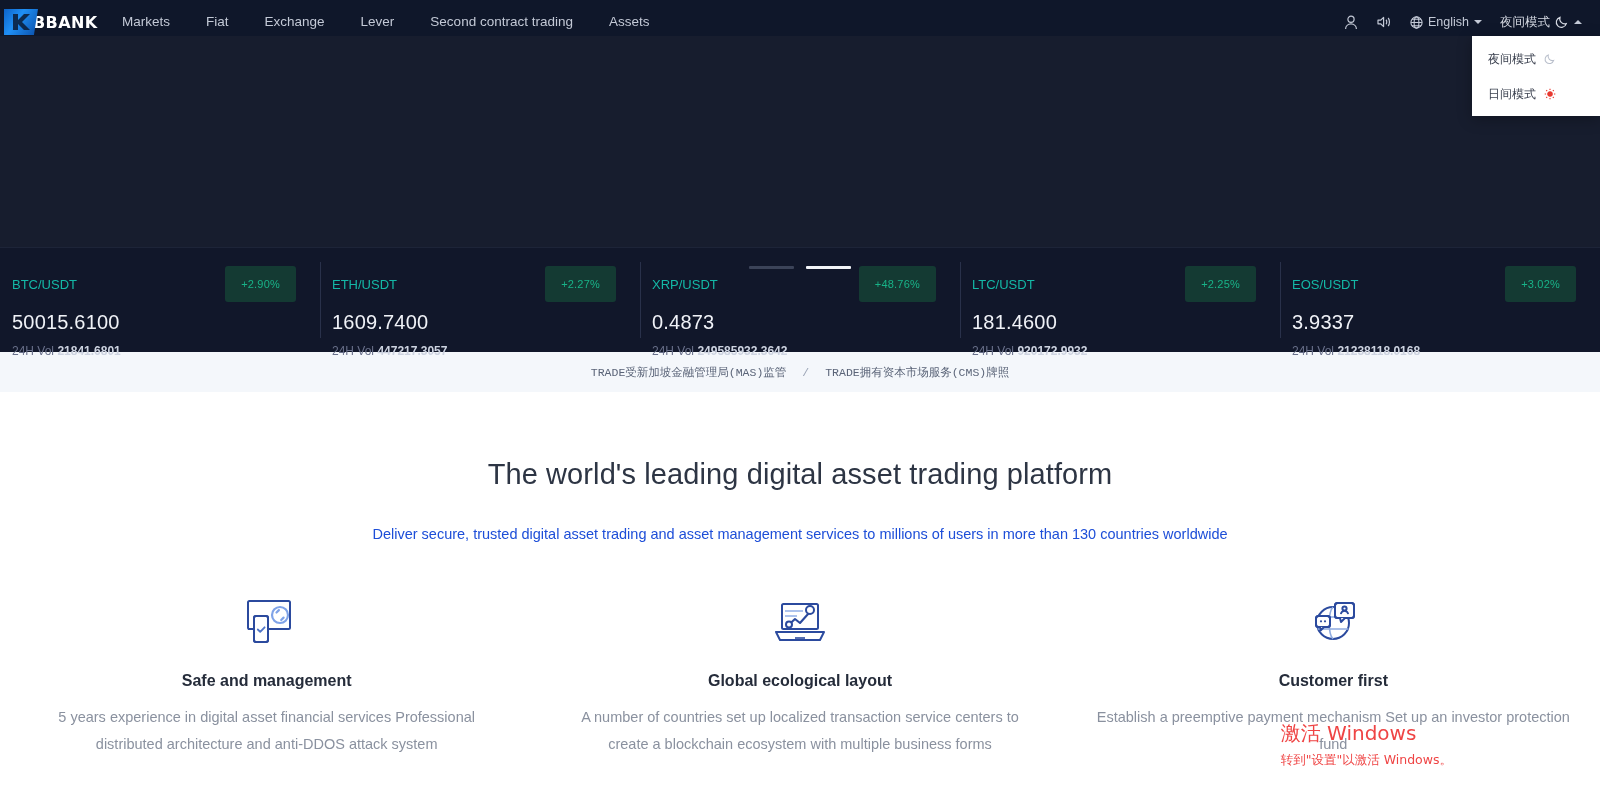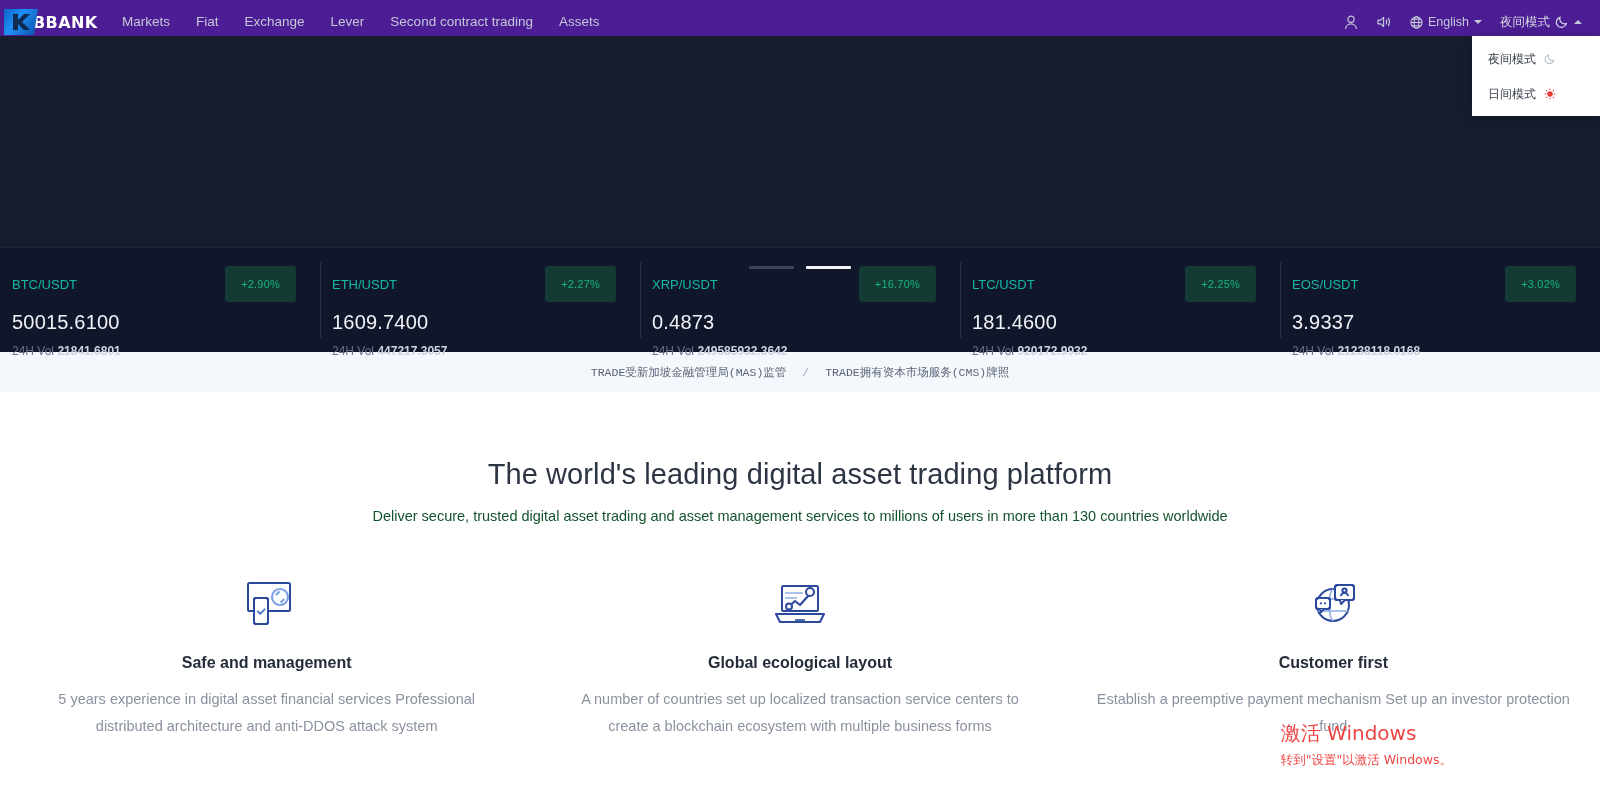--- a/index.html
+++ b/index.html
@@ -8,40 +8,40 @@
     font-family:"Liberation Sans", sans-serif;
     background:#ffffff;
     color:#333;
     -webkit-font-smoothing:antialiased;
   }
 
   
   .header{
     position:relative;
     height:36px;
-    background:#4c1d95;
+    background:#0f172a;
     display:flex;
     align-items:center;
     padding:8px 14px 0 0;
     z-index:40;
   }
   .logo-wrap{ display:flex; align-items:center; padding-left:4px; width:100px; }
   .logo-mark{
     width:34px; height:26px;
     background:linear-gradient(125deg,#0d63c8 0%,#1f8ff5 40%,#0a4ea8 100%);
     display:flex; align-items:center; justify-content:center;
     position:relative;
     clip-path:polygon(0 0,100% 0,88% 100%,0 100%);
   }
   .logo-mark svg{ display:block; }
   .logo-text{
     color:#ffffff; font-size:16px; font-weight:700; letter-spacing:.4px;
     margin-left:-5px; font-family:"DejaVu Sans", sans-serif;
   }
-  .nav{ display:flex; align-items:center; gap:26px; margin-left:22px; }
+  .nav{ display:flex; align-items:center; gap:36px; margin-left:22px; }
   .nav-item{
     color:#c3c9d6; font-size:13.5px; line-height:36px; cursor:pointer;
     white-space:nowrap;
   }
 
   .header-right{ margin-left:auto; display:flex; align-items:center; gap:18px; padding-right:4px;}
   .hr-item{ display:flex; align-items:center; gap:5px; color:#c3c9d6; font-size:12.5px; cursor:pointer; }
   .hr-item svg{ display:block; }
   .caret{ width:0;height:0;border-left:4px solid transparent;border-right:4px solid transparent;border-top:4px solid #c3c9d6; }
   .caret-up{ width:0;height:0;border-left:4px solid transparent;border-right:4px solid transparent;border-bottom:4px solid #c3c9d6; }
@@ -138,22 +138,22 @@
   .h1{
     text-align:center;
     font-size:29px;
     color:#2d3544;
     font-weight:400;
     letter-spacing:.1px;
   }
   .sub{
     text-align:center;
     font-size:14.5px;
-    color:#14532d;
-    margin-top:17px;
+    color:#1d4ed8;
+    margin-top:35px;
   }
   .features{
     display:flex;
     margin-top:52px;
   }
   .feat{ flex:1; text-align:center; padding:0 30px; }
   .feat-icon{ height:56px; display:flex; align-items:flex-end; justify-content:center; }
   .feat-title{
     margin-top:22px;
     font-size:16px;
@@ -292,21 +292,21 @@
       <span class="tick-pair">ETH/USDT</span>
       <span class="tick-badge">+2.27%</span>
     </div>
     <div class="tick-price">1609.7400</div>
     <div class="tick-vol"><span>24H Vol</span> <b>447217.3057</b></div>
   </div>
 
   <div class="tick">
     <div class="tick-top">
       <span class="tick-pair">XRP/USDT</span>
-      <span class="tick-badge">+16.70%</span>
+      <span class="tick-badge">+48.76%</span>
     </div>
     <div class="tick-price">0.4873</div>
     <div class="tick-vol"><span>24H Vol</span> <b>249585932.3642</b></div>
   </div>
 
   <div class="tick">
     <div class="tick-top">
       <span class="tick-pair">LTC/USDT</span>
       <span class="tick-badge">+2.25%</span>
     </div>

